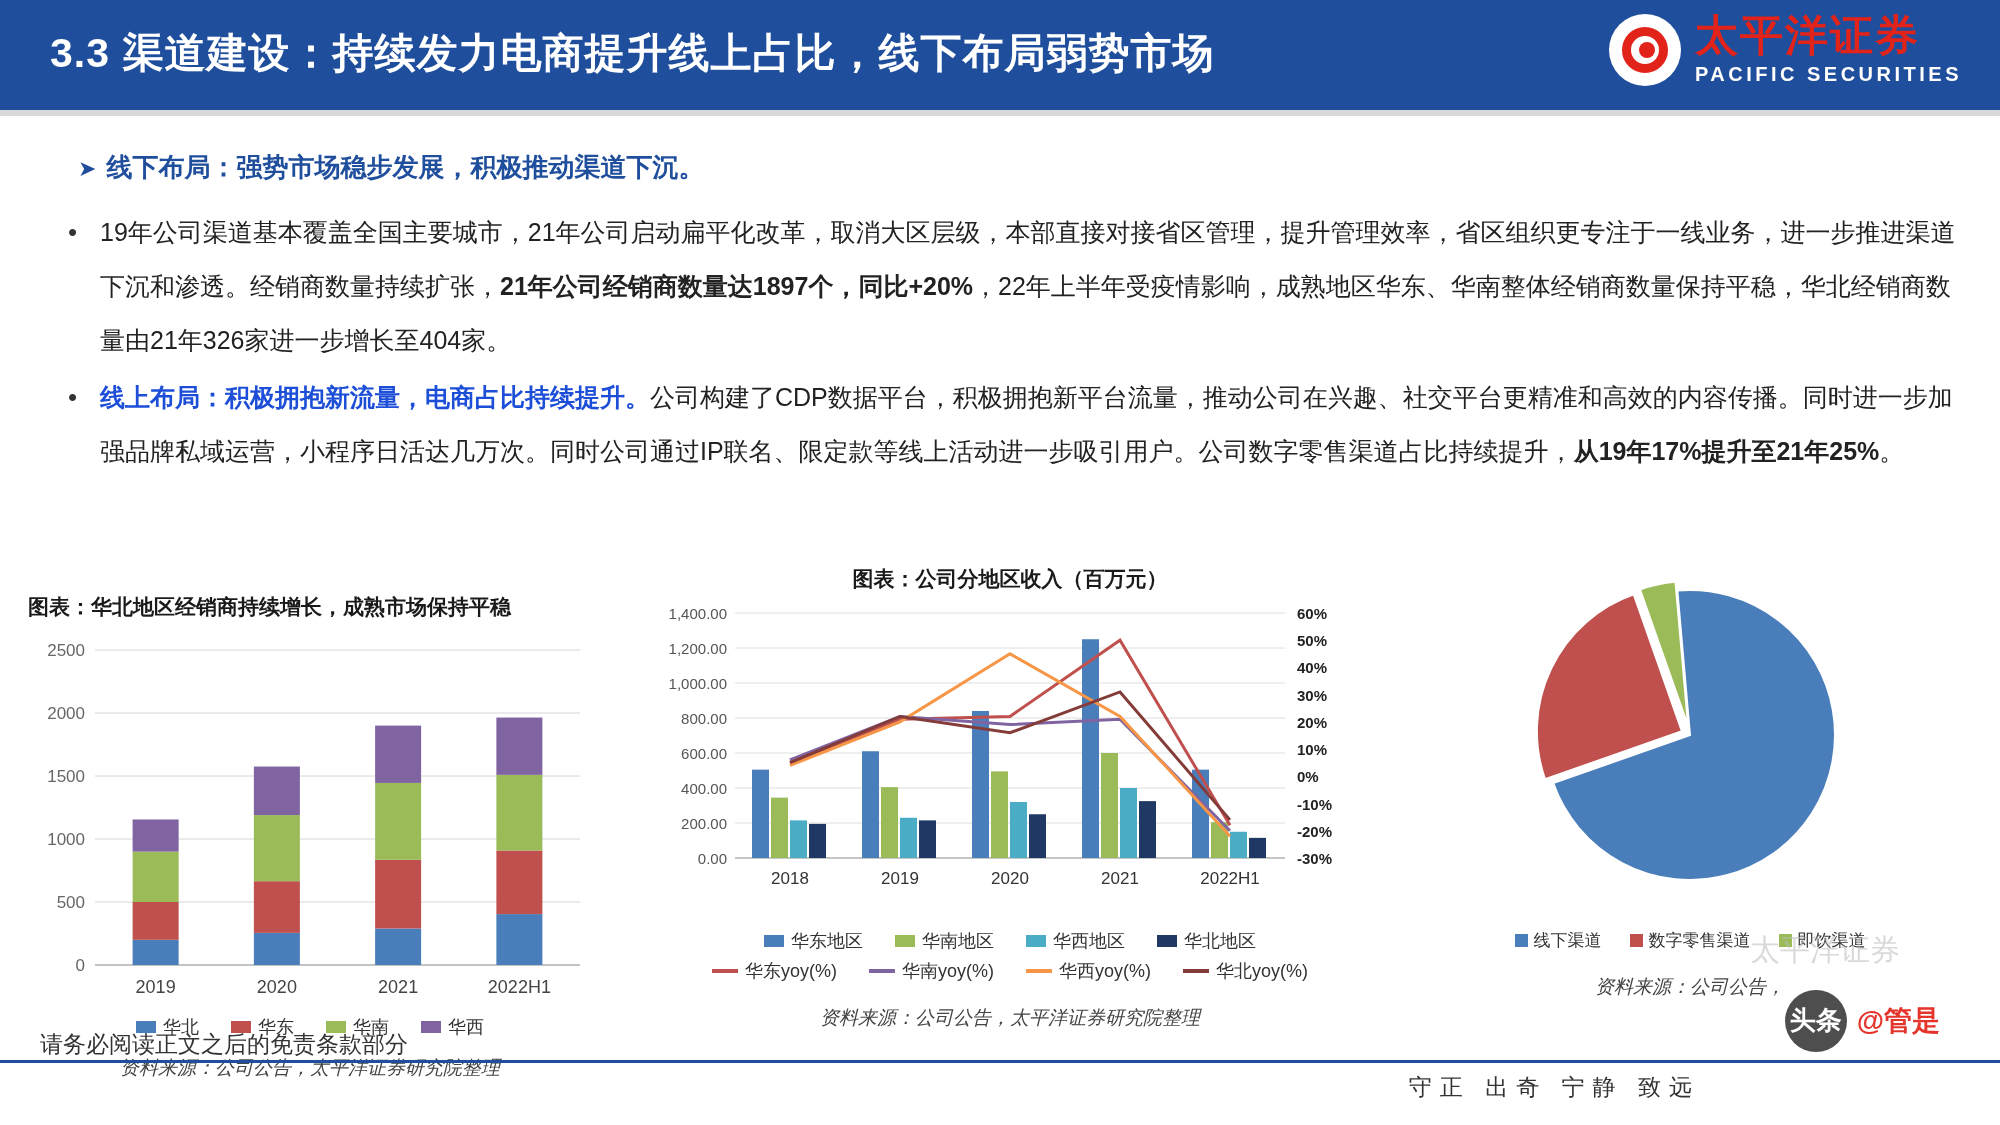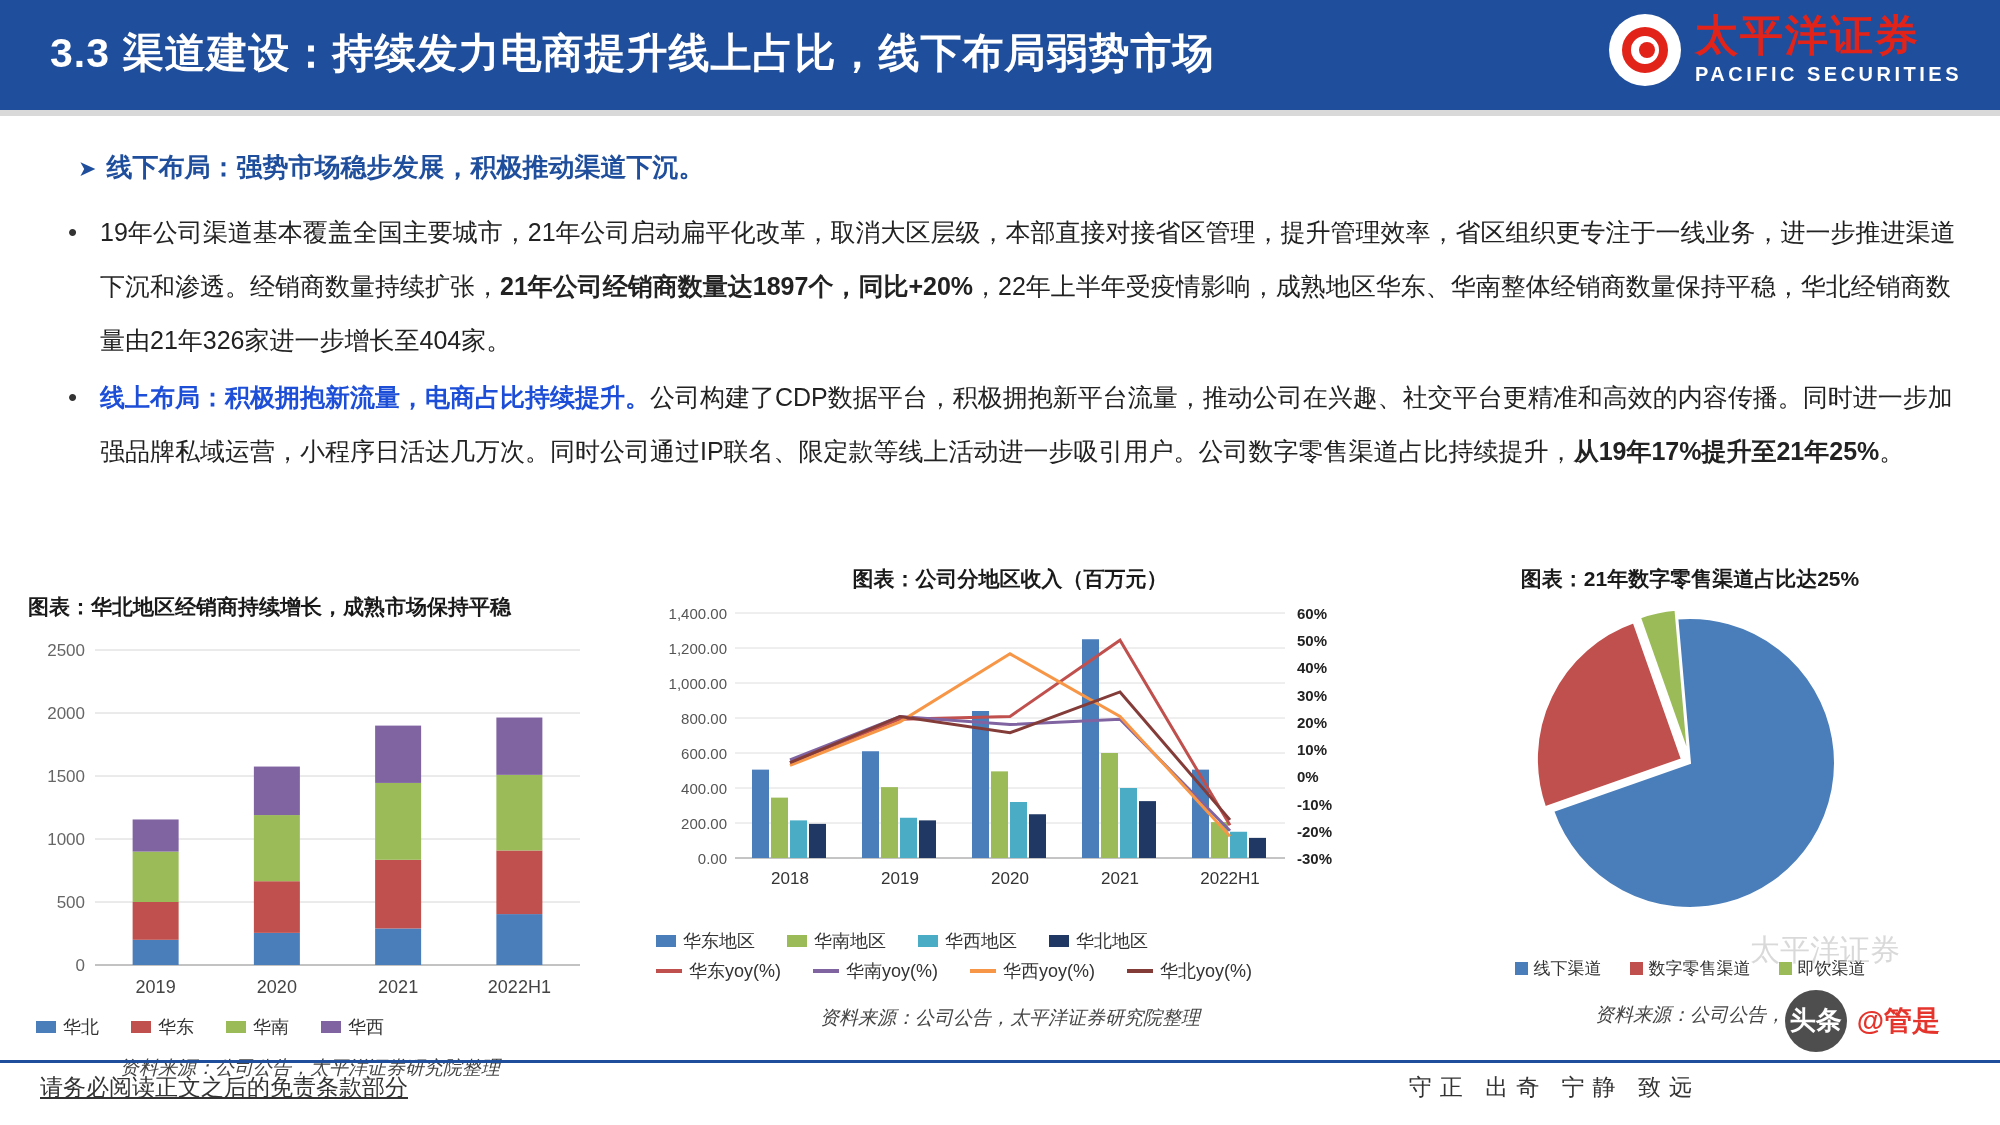--- a/index.html
+++ b/index.html
@@ -26,32 +26,32 @@
   .blue-bold{font-weight:bold;color:#1d4ed8;}
 
   
   .chart-title{font-size:21px;font-weight:bold;color:#1a1a1a;}
   .src{font-size:19px;color:#444;font-style:italic;}
 
   .panel1{position:absolute;left:20px;top:565px;width:580px;height:480px;margin-top:28px;}
   .panel2{position:absolute;left:640px;top:565px;width:740px;height:490px;}
   .panel3{position:absolute;left:1400px;top:565px;width:580px;height:490px;}
 
-  .legend{display:flex;flex-wrap:wrap;font-size:18px;color:#333;}
+  .legend{display:flex;flex-wrap:wrap;justify-content:center;font-size:18px;color:#333;}
   .legend .item{display:flex;align-items:center;margin:0 16px 6px 16px;}
   .legend .swatch{width:20px;height:12px;margin-right:7px;display:inline-block;}
   .legend .line-swatch{width:26px;height:4px;margin-right:7px;display:inline-block;}
 
   .pie-legend{display:flex;justify-content:center;font-size:17px;color:#333;}
   .pie-legend .item{display:flex;align-items:center;margin:0 14px;}
   .pie-legend .sq{width:13px;height:13px;margin-right:6px;}
 
   
   .footer-line{position:absolute;left:0;top:1060px;width:2000px;height:3px;background:#1f4e9c;}
-  .footer-left{position:absolute;left:40px;top:1072px;font-size:23px;color:#333;text-decoration:underline;}
+  .footer-left{position:absolute;left:40px;top:1029px;font-size:23px;color:#333;}
   .footer-right{position:absolute;right:300px;top:1072px;font-size:23px;color:#333;letter-spacing:8px;}
 
   
   .wm{position:absolute;right:60px;top:990px;display:flex;align-items:center;opacity:.92;}
   .wm-badge{width:62px;height:62px;border-radius:50%;background:#404040;color:#fff;font-size:26px;font-weight:bold;display:flex;align-items:center;justify-content:center;line-height:1.05;text-align:center;}
   .wm-text{font-size:28px;font-weight:bold;color:#e2231a;margin-left:10px;}
   .wm-ghost{position:absolute;right:100px;top:930px;font-size:30px;color:#bbb;opacity:.55;}
 </style>
 </head>
 <body>
@@ -234,21 +234,20 @@
       </div>
       <div class="item">
         <span class="line-swatch" style="background:#843c39"></span>
         <span>华北yoy(%)</span>
       </div>
     </div>
   <div class="src" style="text-align:center;margin-top:16px;">资料来源：公司公告，太平洋证券研究院整理</div>
 </div>
 
 <div class="panel3">
-  <div class="chart-title" style="text-align:center;">图表：21年数字零售渠道占比达25%</div>
   <svg id="chart3" width="580" height="330" style="display:block;margin-top:10px;">
       <path d="M 290 160 L 277.3624173015896 15.551768776696889 A 145 145 0 1 1 153.23271459759786 208.16336412313703 Z" fill="#4a7ebb" stroke="#ffffff" stroke-width="2"></path>
       <path d="M 281.883507262354 156.11122826078216 L 145.11622185995185 204.27459238391918 A 145 145 0 0 1 233.72014313921696 19.343942858380018 Z" fill="#c0504d" stroke="#ffffff" stroke-width="2"></path>
       <path d="M 288.0980768319015 151.20325695142515 L 239.93471270876447 14.435971549023009 A 145 145 0 0 1 275.46049413349107 6.755025728122035 Z" fill="#9bbb59" stroke="#ffffff" stroke-width="2"></path>
     </svg>
   <div class="pie-legend" id="legend3" style="margin-top:24px;">
       <div class="item">
         <span class="sq" style="background:#4a7ebb"></span>
         <span>线下渠道</span>
       </div>

